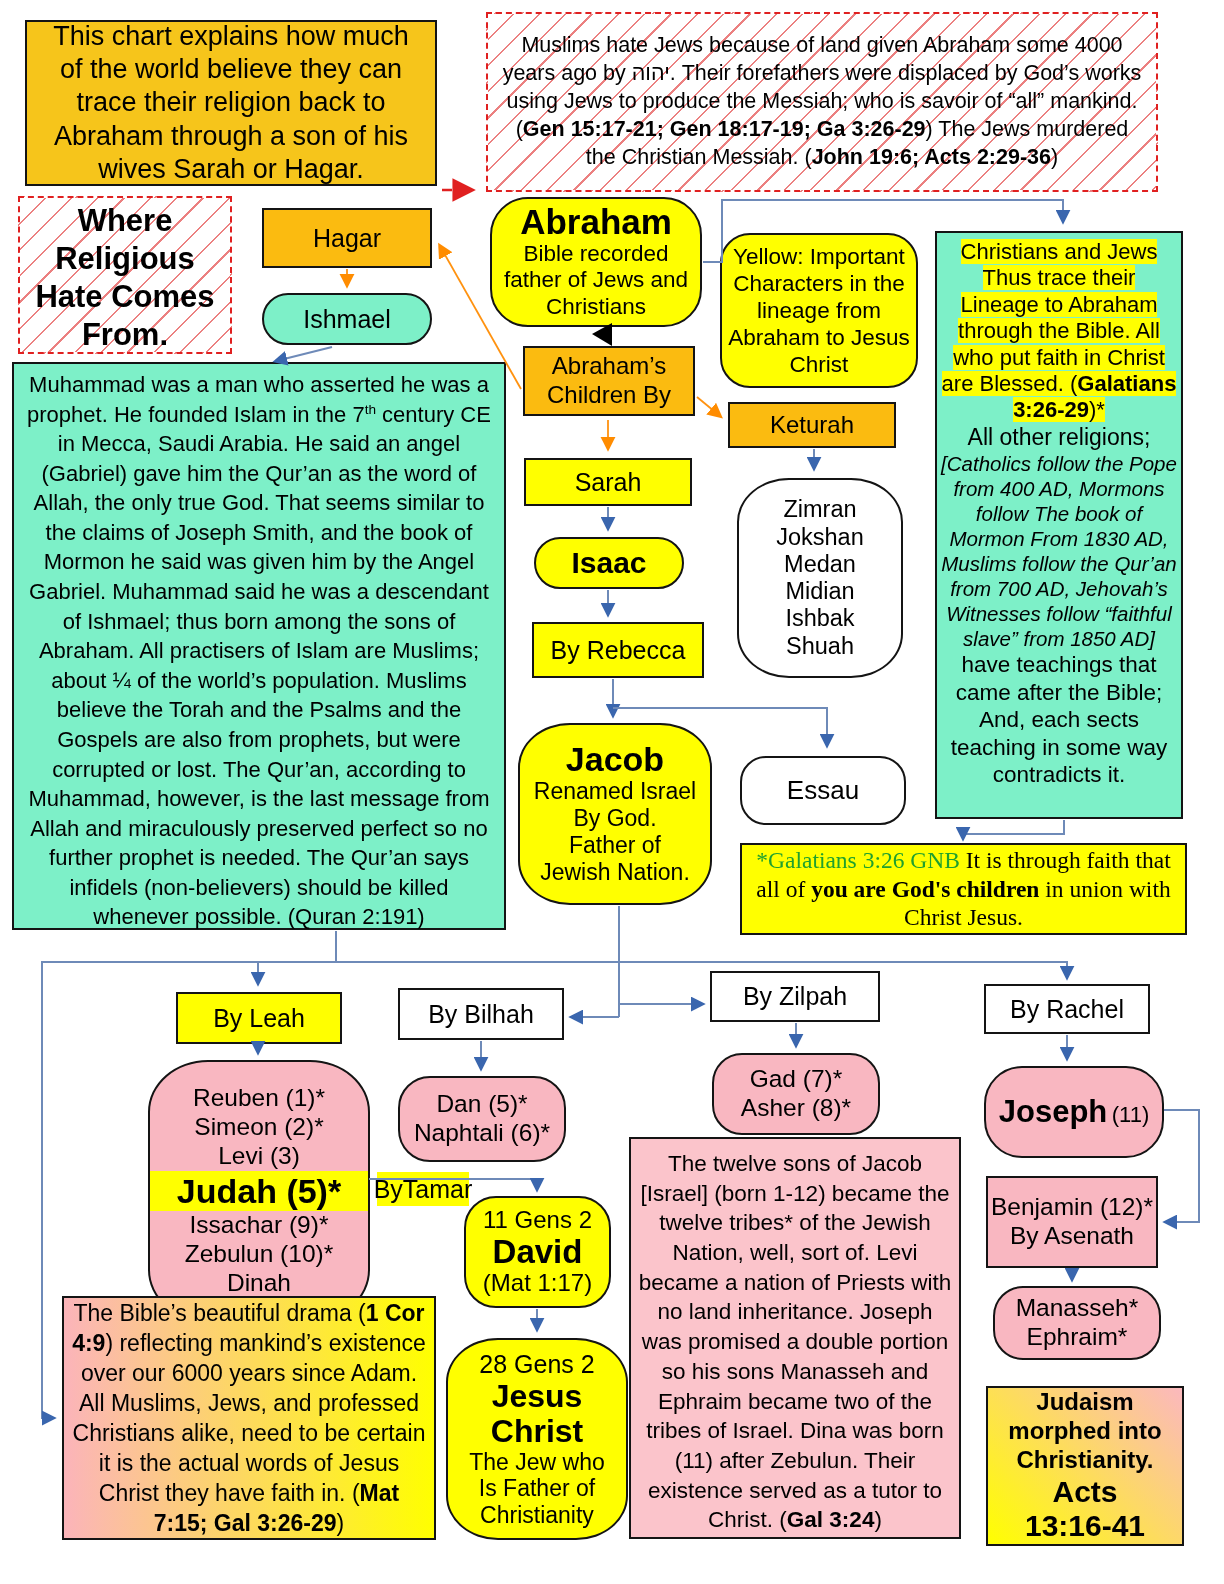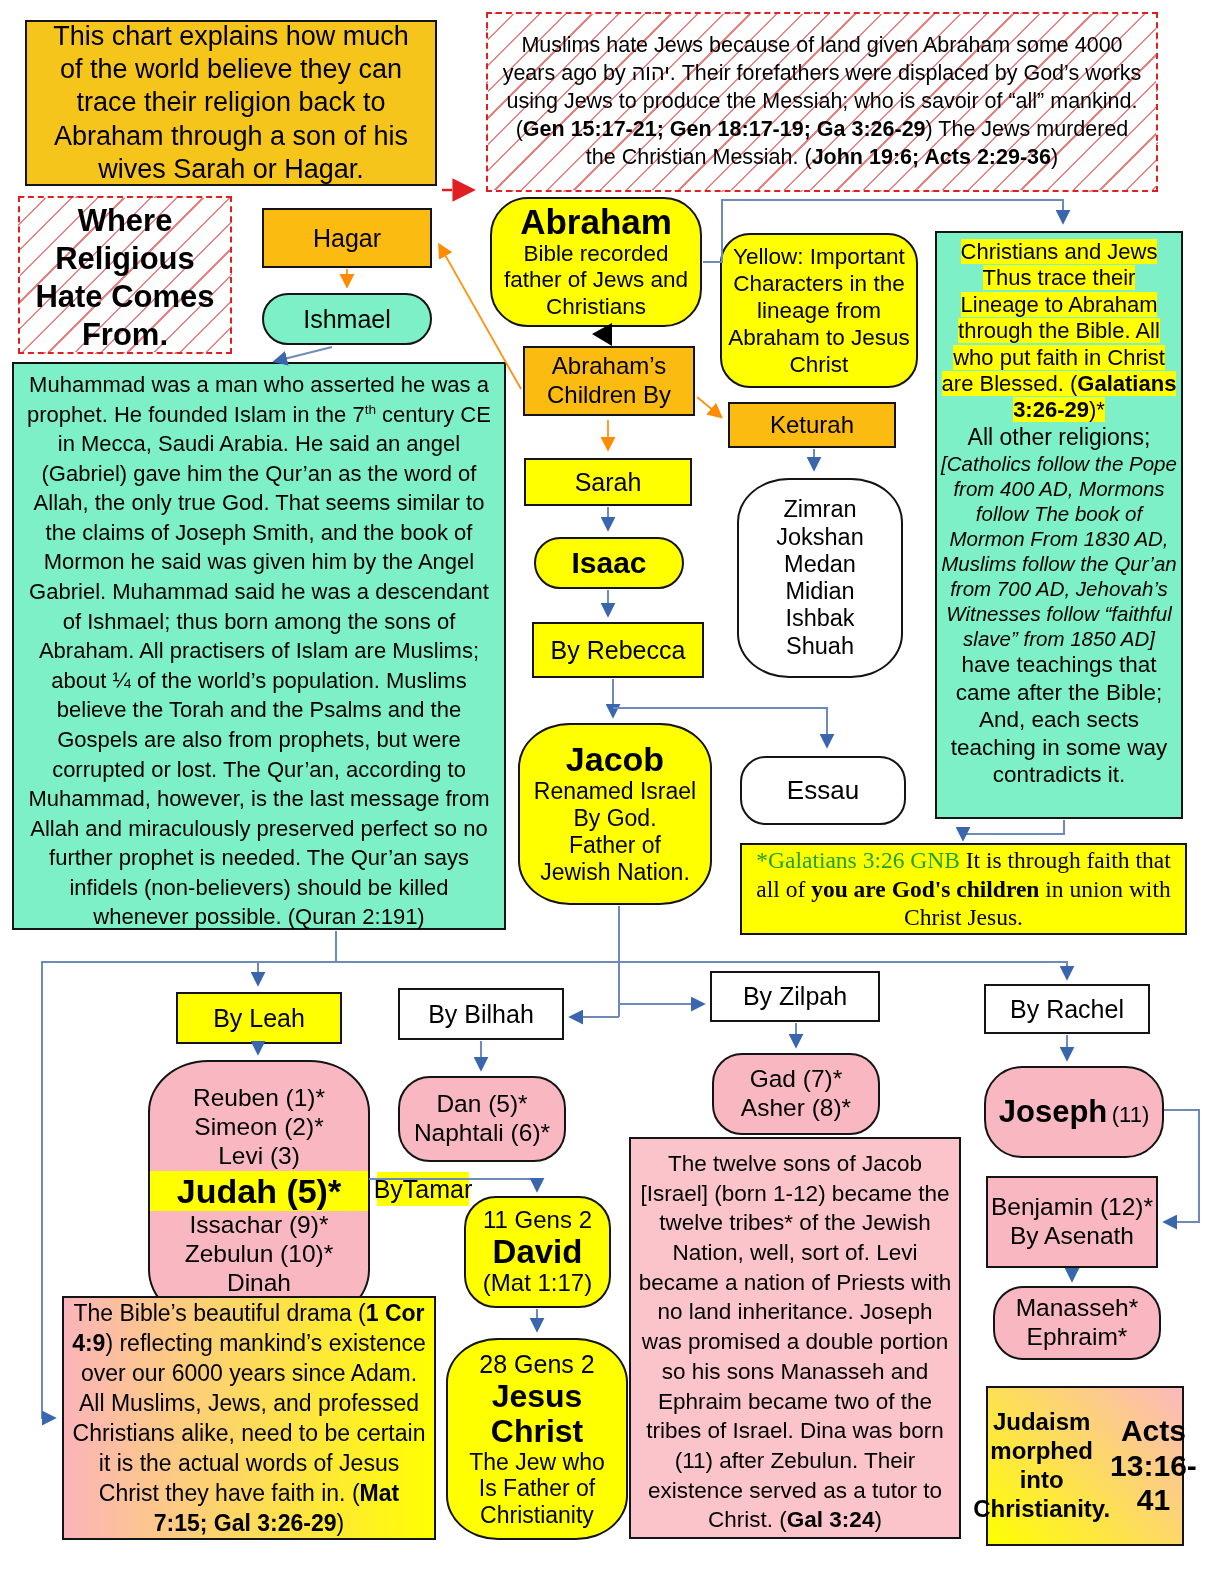--- a/index.html
+++ b/index.html
@@ -180,21 +180,21 @@
 <div class="box pink" style="left:986px;top:1176px;width:172px;height:92px;font-size:24.5px;">
   <span class="pre" style="line-height:1.18;">Benjamin (12)*
 By Asenath</span>
 </div>
 
 <div class="box pink" style="left:993px;top:1286px;width:168px;height:74px;border-radius:30px;font-size:24.5px;">
   <span class="pre" style="line-height:1.18;">Manasseh*
 Ephraim*</span>
 </div>
 
-<div class="note" style="left:986px;top:1386px;width:198px;height:160px;background:linear-gradient(45deg,#FFFF00,#FBB8BE);display:flex;align-items:center;justify-content:center;border-width:2.2px;">
+<div class="note" style="left:986px;top:1386px;width:198px;height:160px;background:linear-gradient(45deg,#FFFF00,#FBB8BE);display:flex;flex-direction:column;align-items:center;justify-content:center;border-width:2.2px;">
   <div style="font-size:24px;font-weight:bold;line-height:1.2;">Judaism morphed into Christianity.</div>
   <div class="pre" style="font-size:30px;font-weight:bold;line-height:1.15;">Acts
 13:16-41</div>
 </div>
 
 <div class="note" style="left:62px;top:1296px;width:374px;height:244px;background:linear-gradient(to right,#FBB4BA,#FFFF00);font-size:23px;line-height:1.31;display:flex;align-items:center;justify-content:center;padding:4px 8px;border-width:2.2px;">
   <span>
     <span>The Bible’s beautiful drama (</span><b>1 Cor 4:9</b><span>) reflecting mankind’s existence  over our 6000 years since Adam. All Muslims, Jews, and professed Christians alike, need to be certain it is the actual words of Jesus Christ they have faith in. (</span><b>Mat 7:15; Gal 3:26-29</b><span>)</span>
   </span>
 </div>

